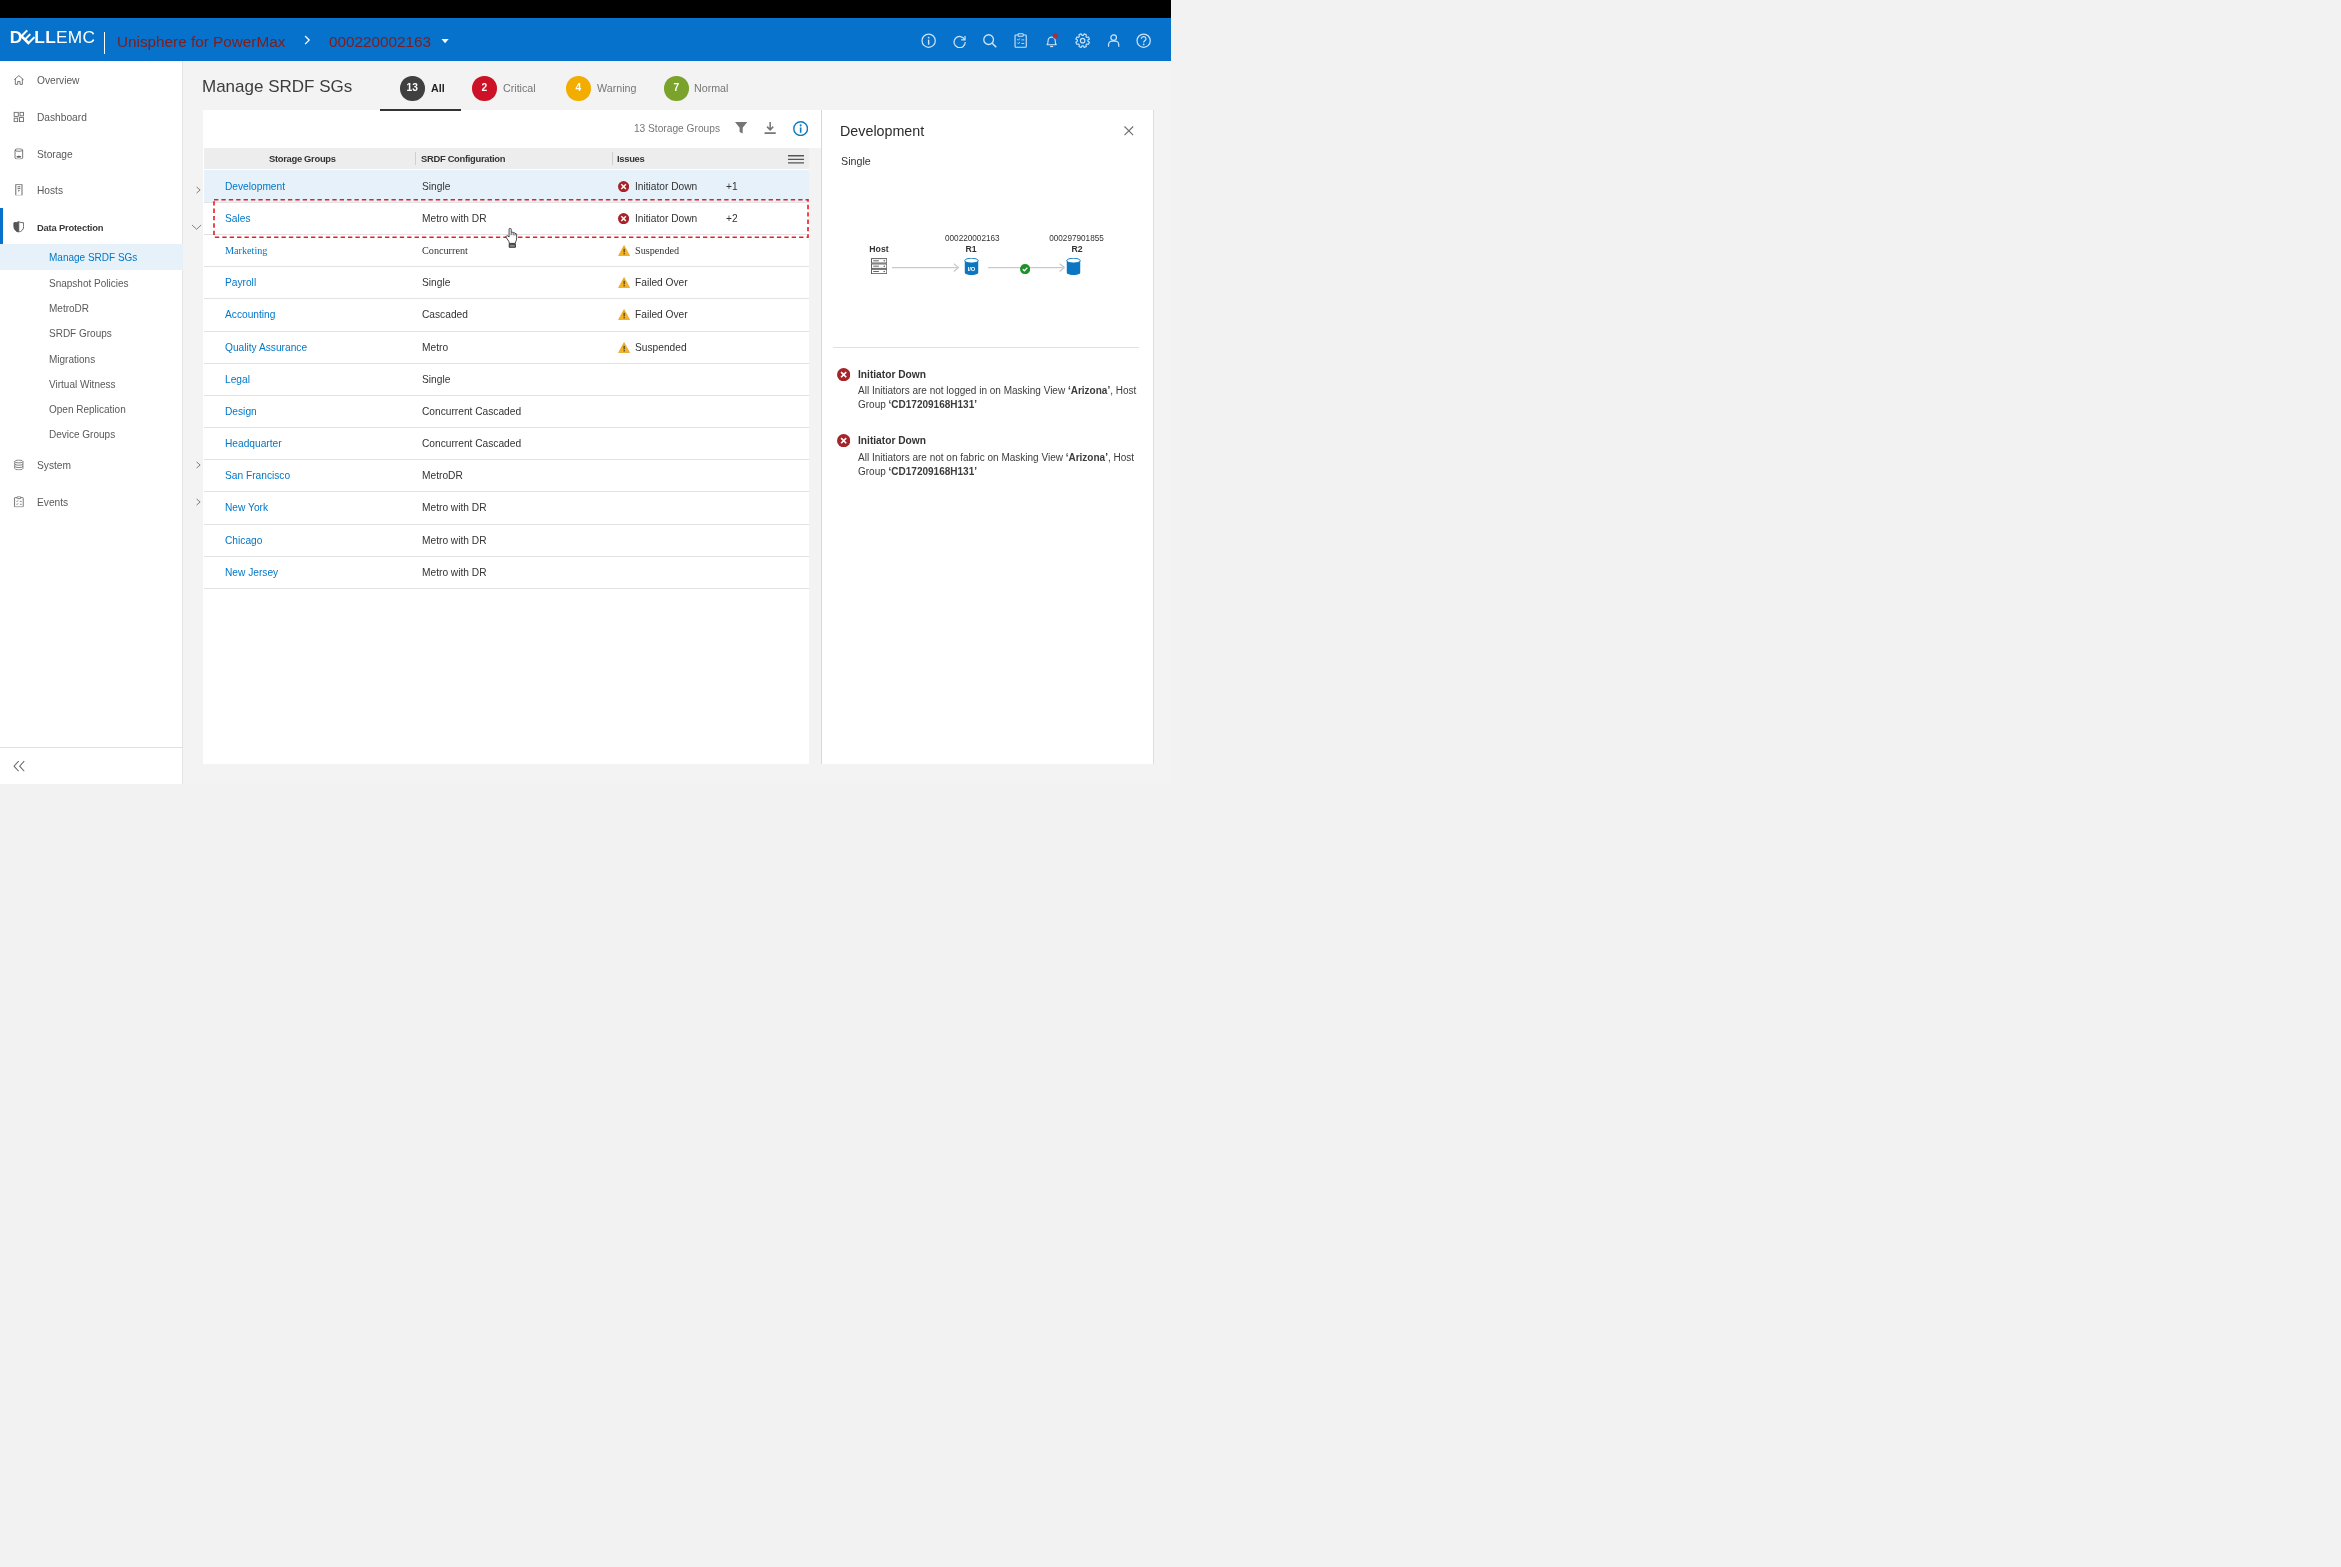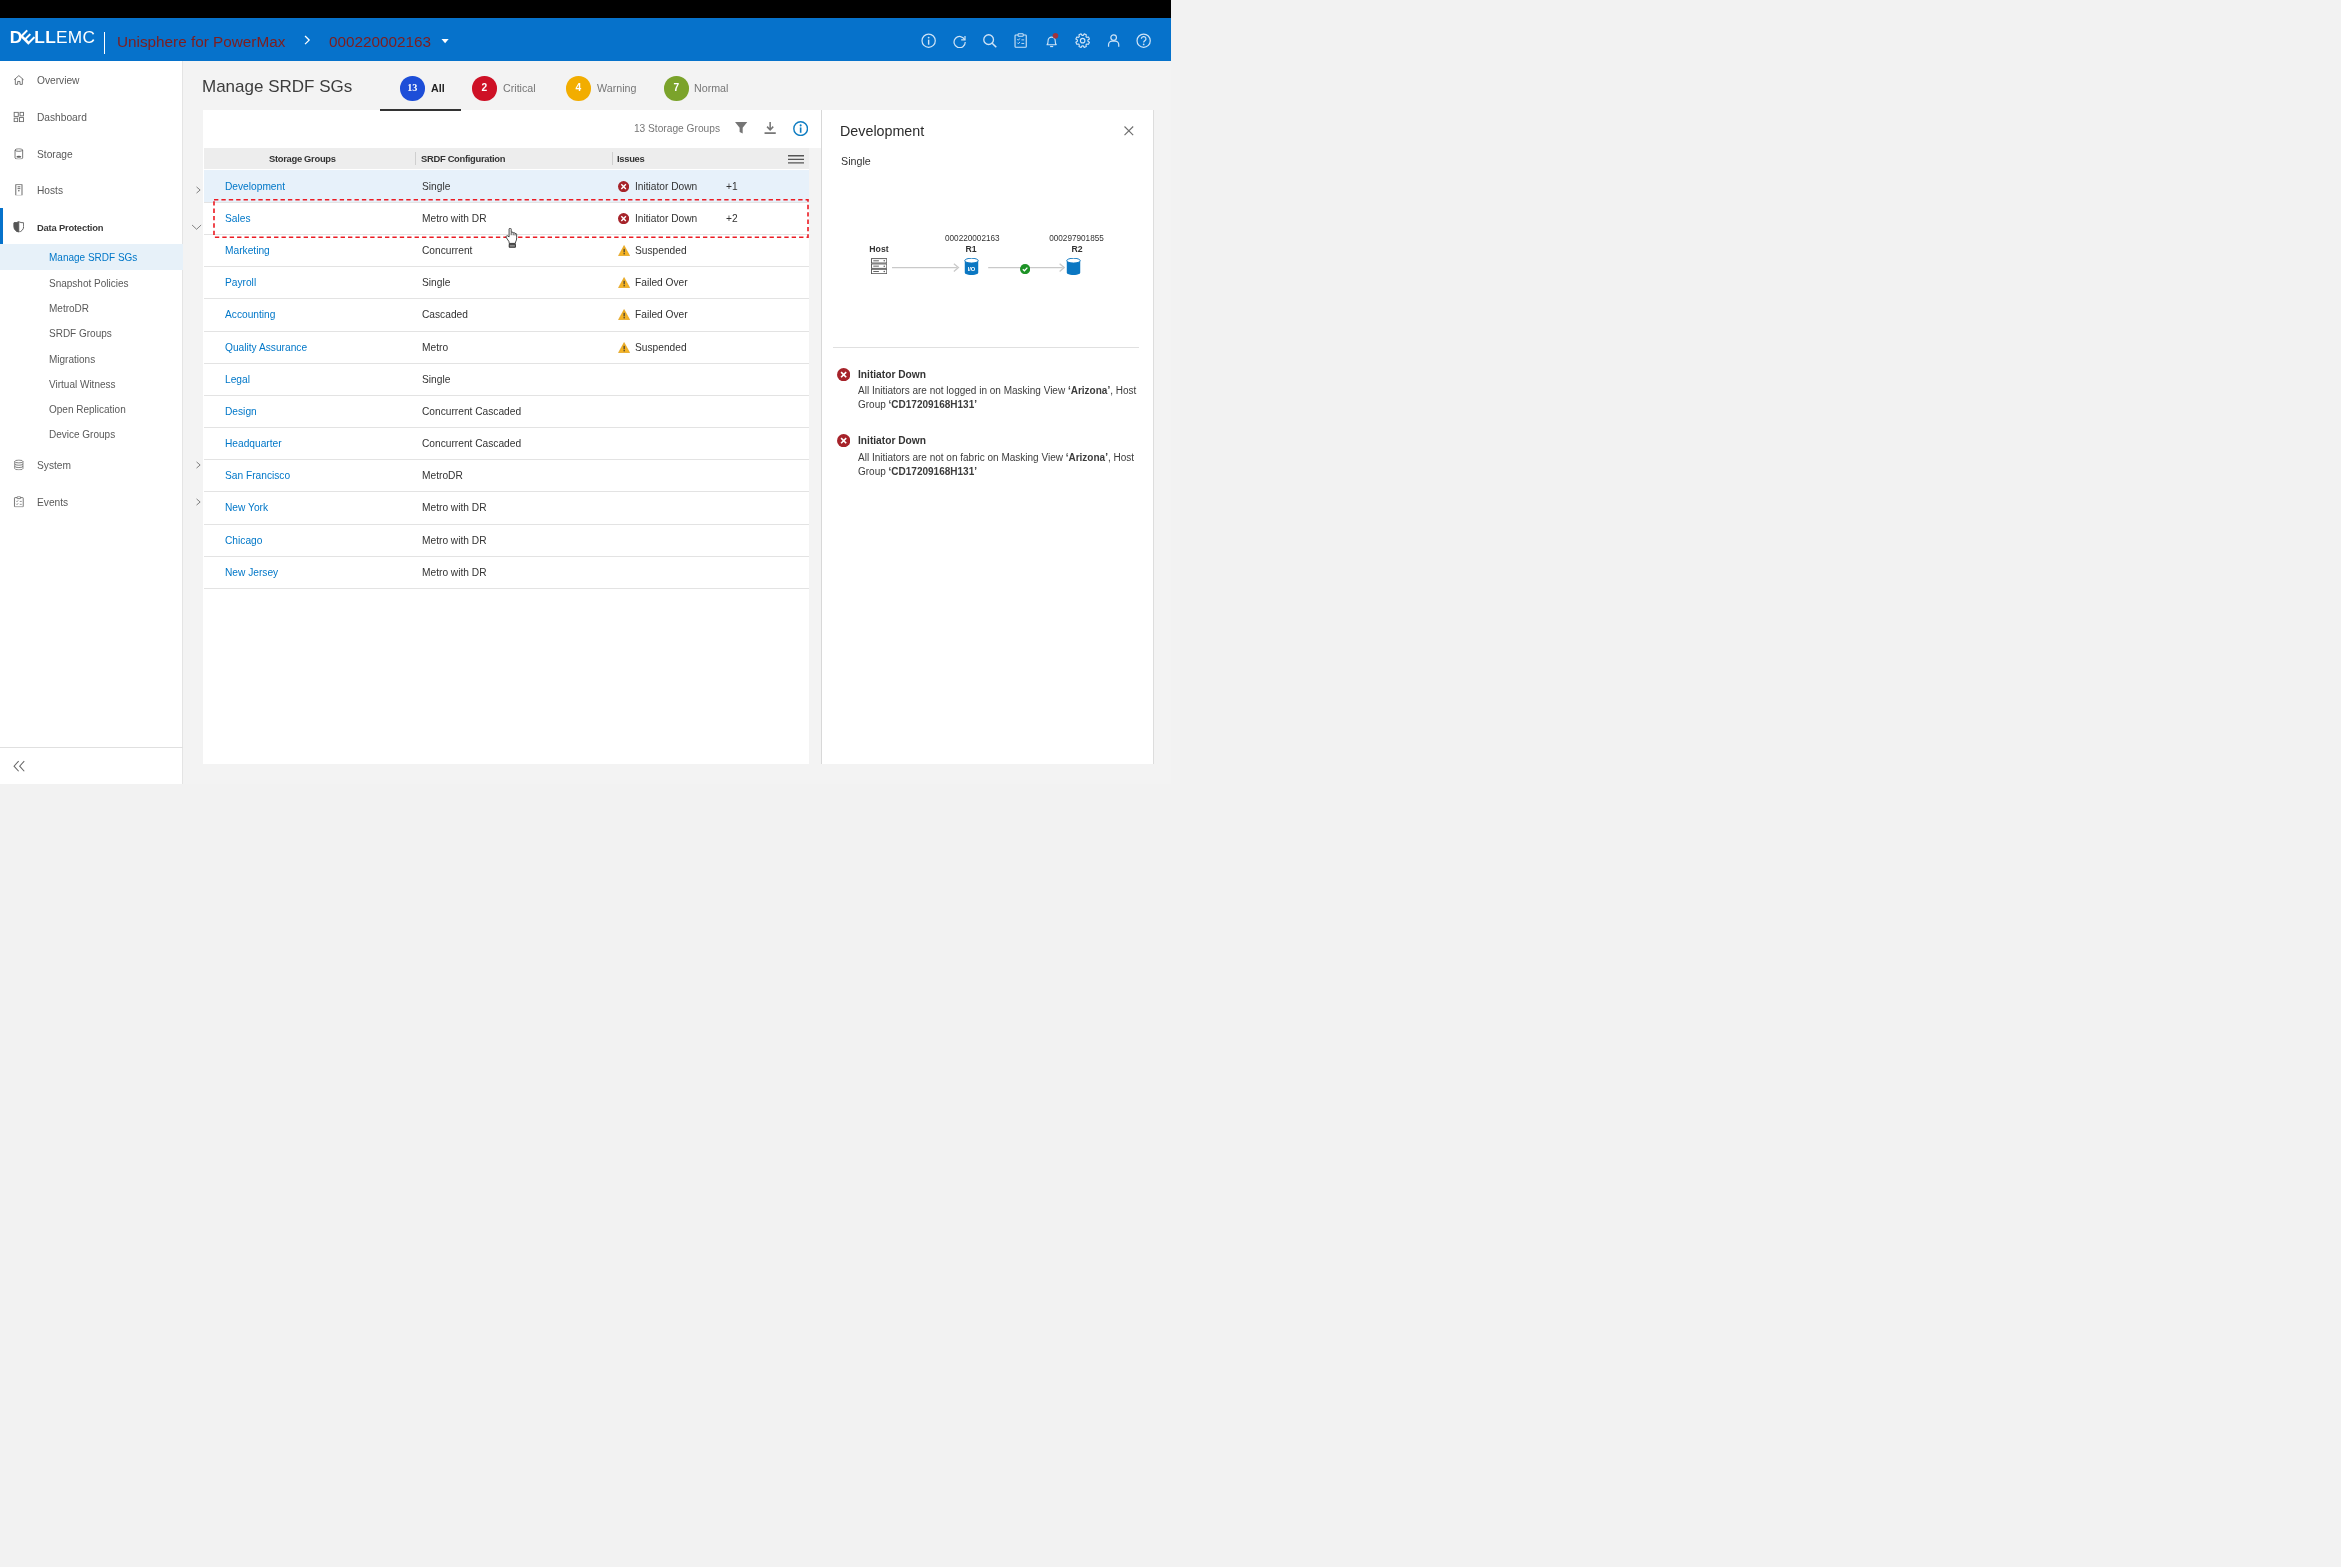--- a/index.html
+++ b/index.html
@@ -210,21 +210,21 @@
       <path d="M5 2 L12 8 L5 14" fill="none" stroke="#666" stroke-width="1.6"></path>
     </svg>
 </div>
 <div id="collapse">
   <svg class="abs" style="left:12.2px;top:11.2px;" width="14.3" height="14.3" viewBox="0 0 28 28">
       <path d="M13 4 L4 14 L13 24 M24 4 L15 14 L24 24" fill="none" stroke="#666" stroke-width="2"></path>
     </svg>
 </div>
 
 <div id="pgtitle">Manage SRDF SGs</div>
-<div class="tab-circle" style="left:400px; background:#1d4ed8;font-family:Liberation Serif, serif;">13</div>
+<div class="tab-circle" style="left:400px; background:#404040;">13</div>
 <div class="tab-lbl" style="left:431px; color:#222; font-weight:bold;">All</div>
 <div class="tab-circle" style="left:472px; background:#ce1126;">2</div>
 <div class="tab-lbl" style="left:503px;">Critical</div>
 <div class="tab-circle" style="left:566px; background:#f2ad00;">4</div>
 <div class="tab-lbl" style="left:597px;">Warning</div>
 <div class="tab-circle" style="left:664px; background:#7ba32b;">7</div>
 <div class="tab-lbl" style="left:694px;">Normal</div>
 <div id="tab-underline"></div>
 <div id="sgcount">13 Storage Groups</div>
 <svg class="abs" style="left:734px;top:121px;" width="14.3" height="14.3" viewBox="0 0 28 28">
@@ -263,21 +263,21 @@
 <div class="row" style="top:202px;">
   <span class="cell-name">Sales</span>
     <span class="cell-cfg">Metro with DR</span>
   <svg class="abs" style="left:414px;top:10.7px;" width="11.2" height="11.2" viewBox="0 0 22 22">
       <circle cx="11" cy="11" r="11" fill="#a6232a"></circle>
       <path d="M6.5 6.5 L15.5 15.5 M15.5 6.5 L6.5 15.5" stroke="#fff" stroke-width="2.8"></path>
     </svg>
   <span class="cell-issue" style="left:431px;">Initiator Down</span>
   <span class="cell-plus">+2</span>
 </div>
-<div class="row" style="top:234px;">
+<div class="row" style="top:234px;font-family:Liberation Serif, serif;">
   <span class="cell-name">Marketing</span>
     <span class="cell-cfg">Concurrent</span>
   <svg class="abs" style="left:414px;top:10.7px;" width="12.2" height="11.2" viewBox="0 0 24 22">
       <path d="M12 1 L23 21 H1 Z" fill="#f5b324" stroke="#d7940a" stroke-width="1" stroke-linejoin="round"></path>
       <rect x="11" y="7.5" width="2.2" height="7" fill="#333"></rect>
       <circle cx="12.1" cy="17.2" r="1.4" fill="#333"></circle>
     </svg>
   <span class="cell-issue" style="left:431px;">Suspended</span>
 </div>
 <div class="row" style="top:266px;">

